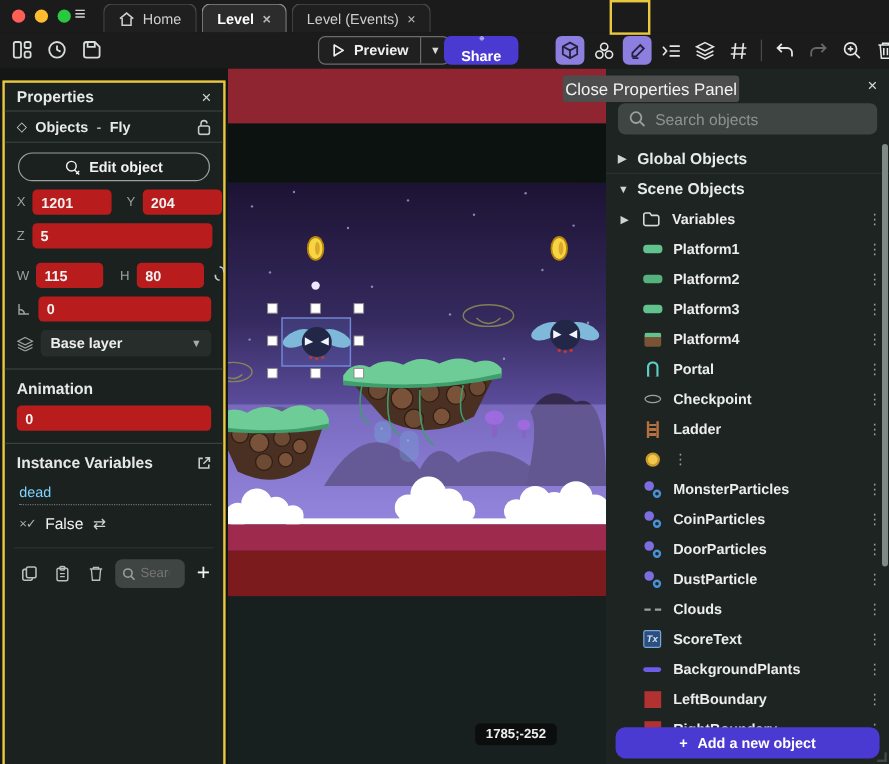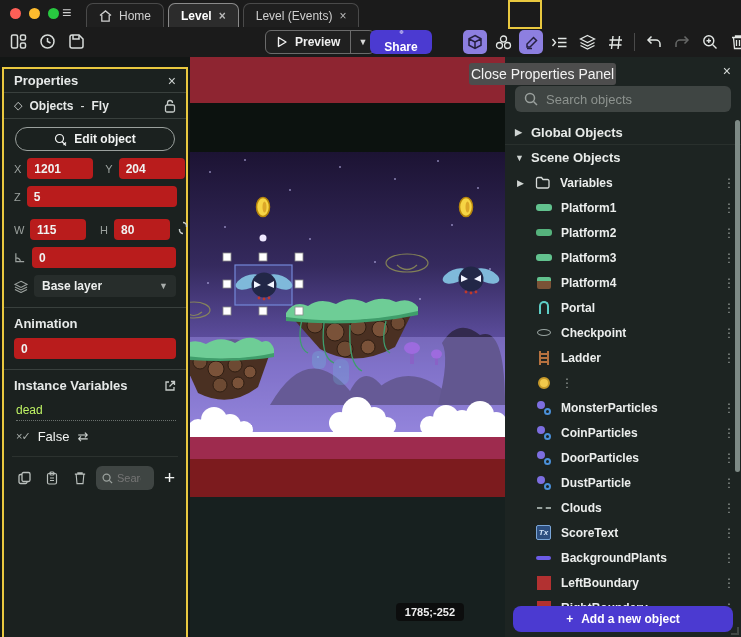--- a/index.html
+++ b/index.html
@@ -48,21 +48,21 @@
   .diamond { color:#d5d9d7; font-size:11px; }
   .editbtn { margin:8px 11px 6px; height:24px; border:1px solid #9aa09d; border-radius:12px; display:flex; align-items:center; justify-content:center; gap:7px; font-weight:bold; font-size:12px; color:#f2f4f3; }
   .prow { display:flex; align-items:center; gap:6px; padding:0 10px; margin-top:7px; }
   .plabel { color:#9ba19e; font-size:11px; width:10px; }
   .pinput { background:#b91c1c; border:none; border-radius:4px; color:#f0f2f1; font-size:12px; font-weight:bold; height:21px; padding:0 7px; font-family:"Liberation Sans",sans-serif; }
   .w72 { width:66px; } .wfull { width:150px; } .w58 { width:56px; }
   .linktoggle { color:#c6cbc9; margin-left:2px; }
   .pselect { background:#272d2b; border-radius:4px; height:22px; flex:1; display:flex; align-items:center; justify-content:space-between; padding:0 8px; color:#eceeed; font-weight:bold; }
   .pselect .car { color:#a8adab; font-size:9px; }
   .psection { border-top:1px solid #39403d; margin-top:10px; padding:8px 10px 0; font-weight:bold; font-size:13px; display:flex; justify-content:space-between; align-items:center; }
-  .vname { color:#bef264; margin:10px 10px 0 12px; padding-bottom:3px; border-bottom:1px dotted #6a706d; }
+  .vname { color:#7dd3fc; margin:10px 10px 0 12px; padding-bottom:3px; border-bottom:1px dotted #6a706d; }
   .vval { display:flex; align-items:center; gap:8px; margin:8px 10px 0 12px; }
   .vtype { color:#aab0ad; font-size:11px; letter-spacing:-1px; }
   .vbool { font-size:13px; color:#f1f3f2; }
   .vswap { color:#cdd2d0; font-size:13px; }
   .p-tools { display:flex; align-items:center; gap:4px; margin:12px 8px 0; border-top:1px solid #2c322f; padding-top:9px; }
   .p-tool { width:24px; height:22px; display:flex; align-items:center; justify-content:center; color:#b9bfbc; }
   .p-search { width:58px; height:24px; background:#3f4543; border-radius:6px; display:flex; align-items:center; padding:0 6px; gap:4px; color:#9aa09d; overflow:hidden; }
   .p-search input { width:24px; background:transparent; border:none; outline:none; color:#cfd4d2; font-size:11px; font-family:"Liberation Sans",sans-serif; }
   .p-plus { margin-left:6px; color:#f2f4f3; font-size:19px; }
 

